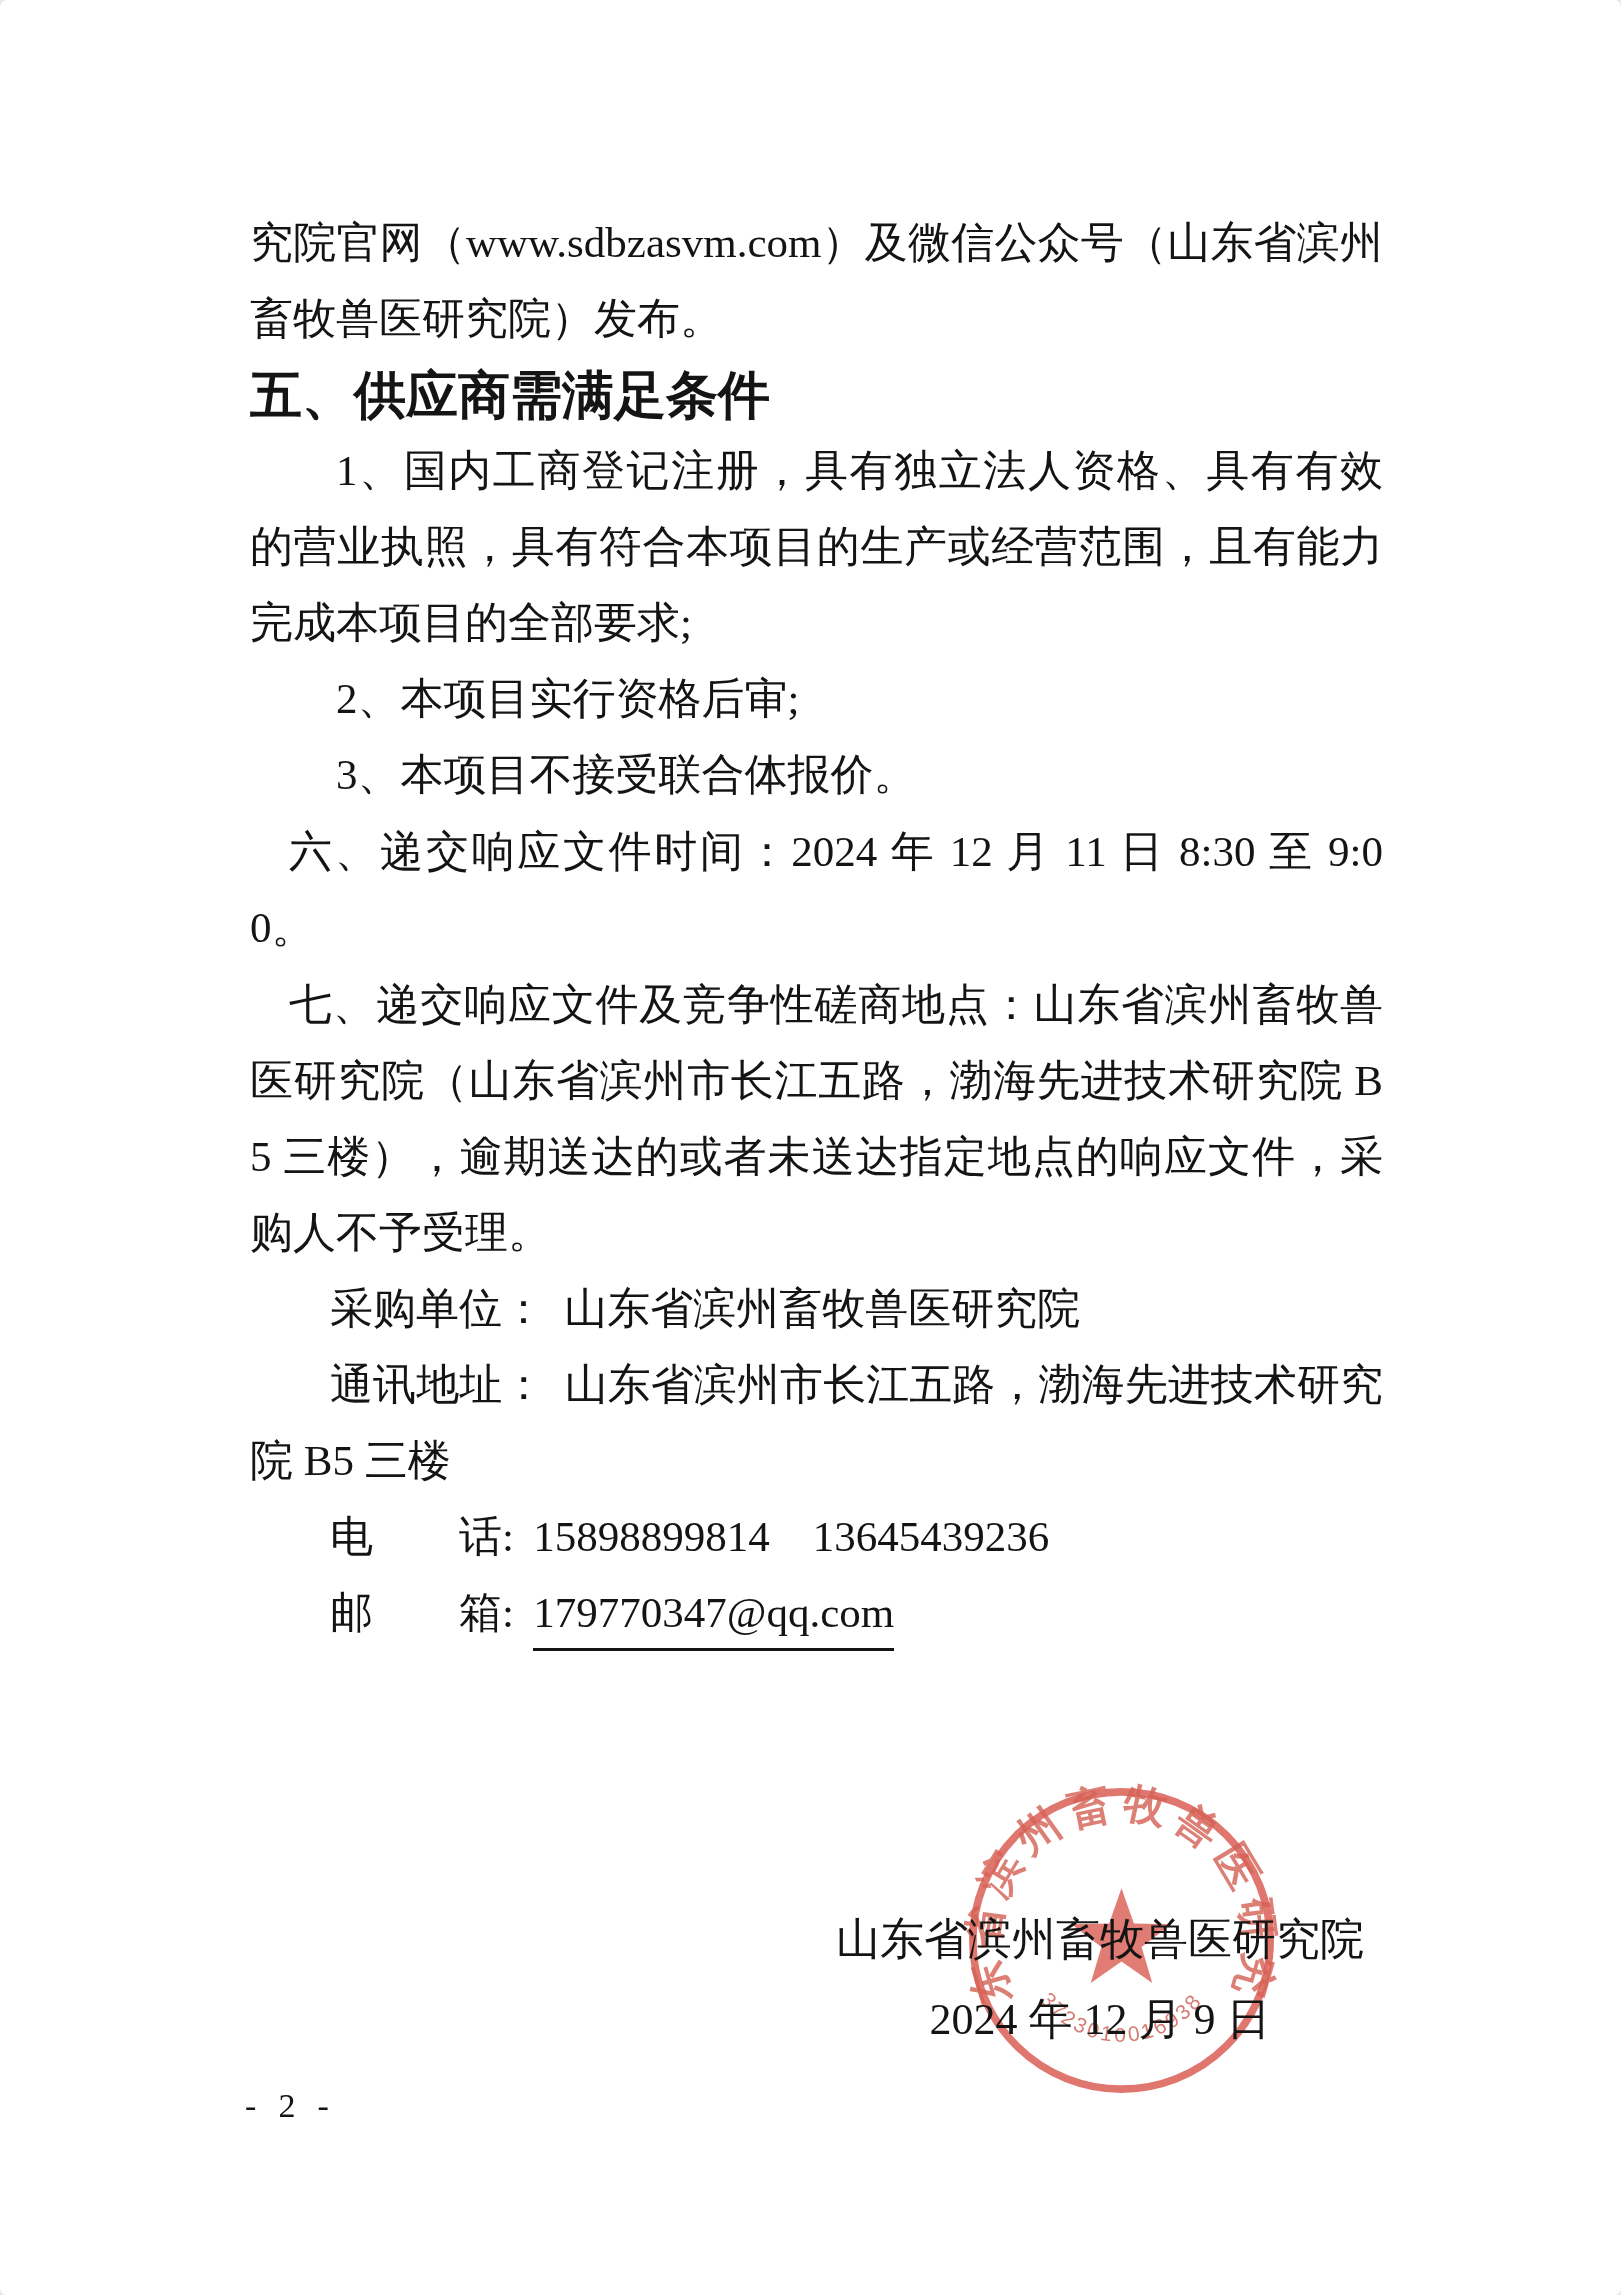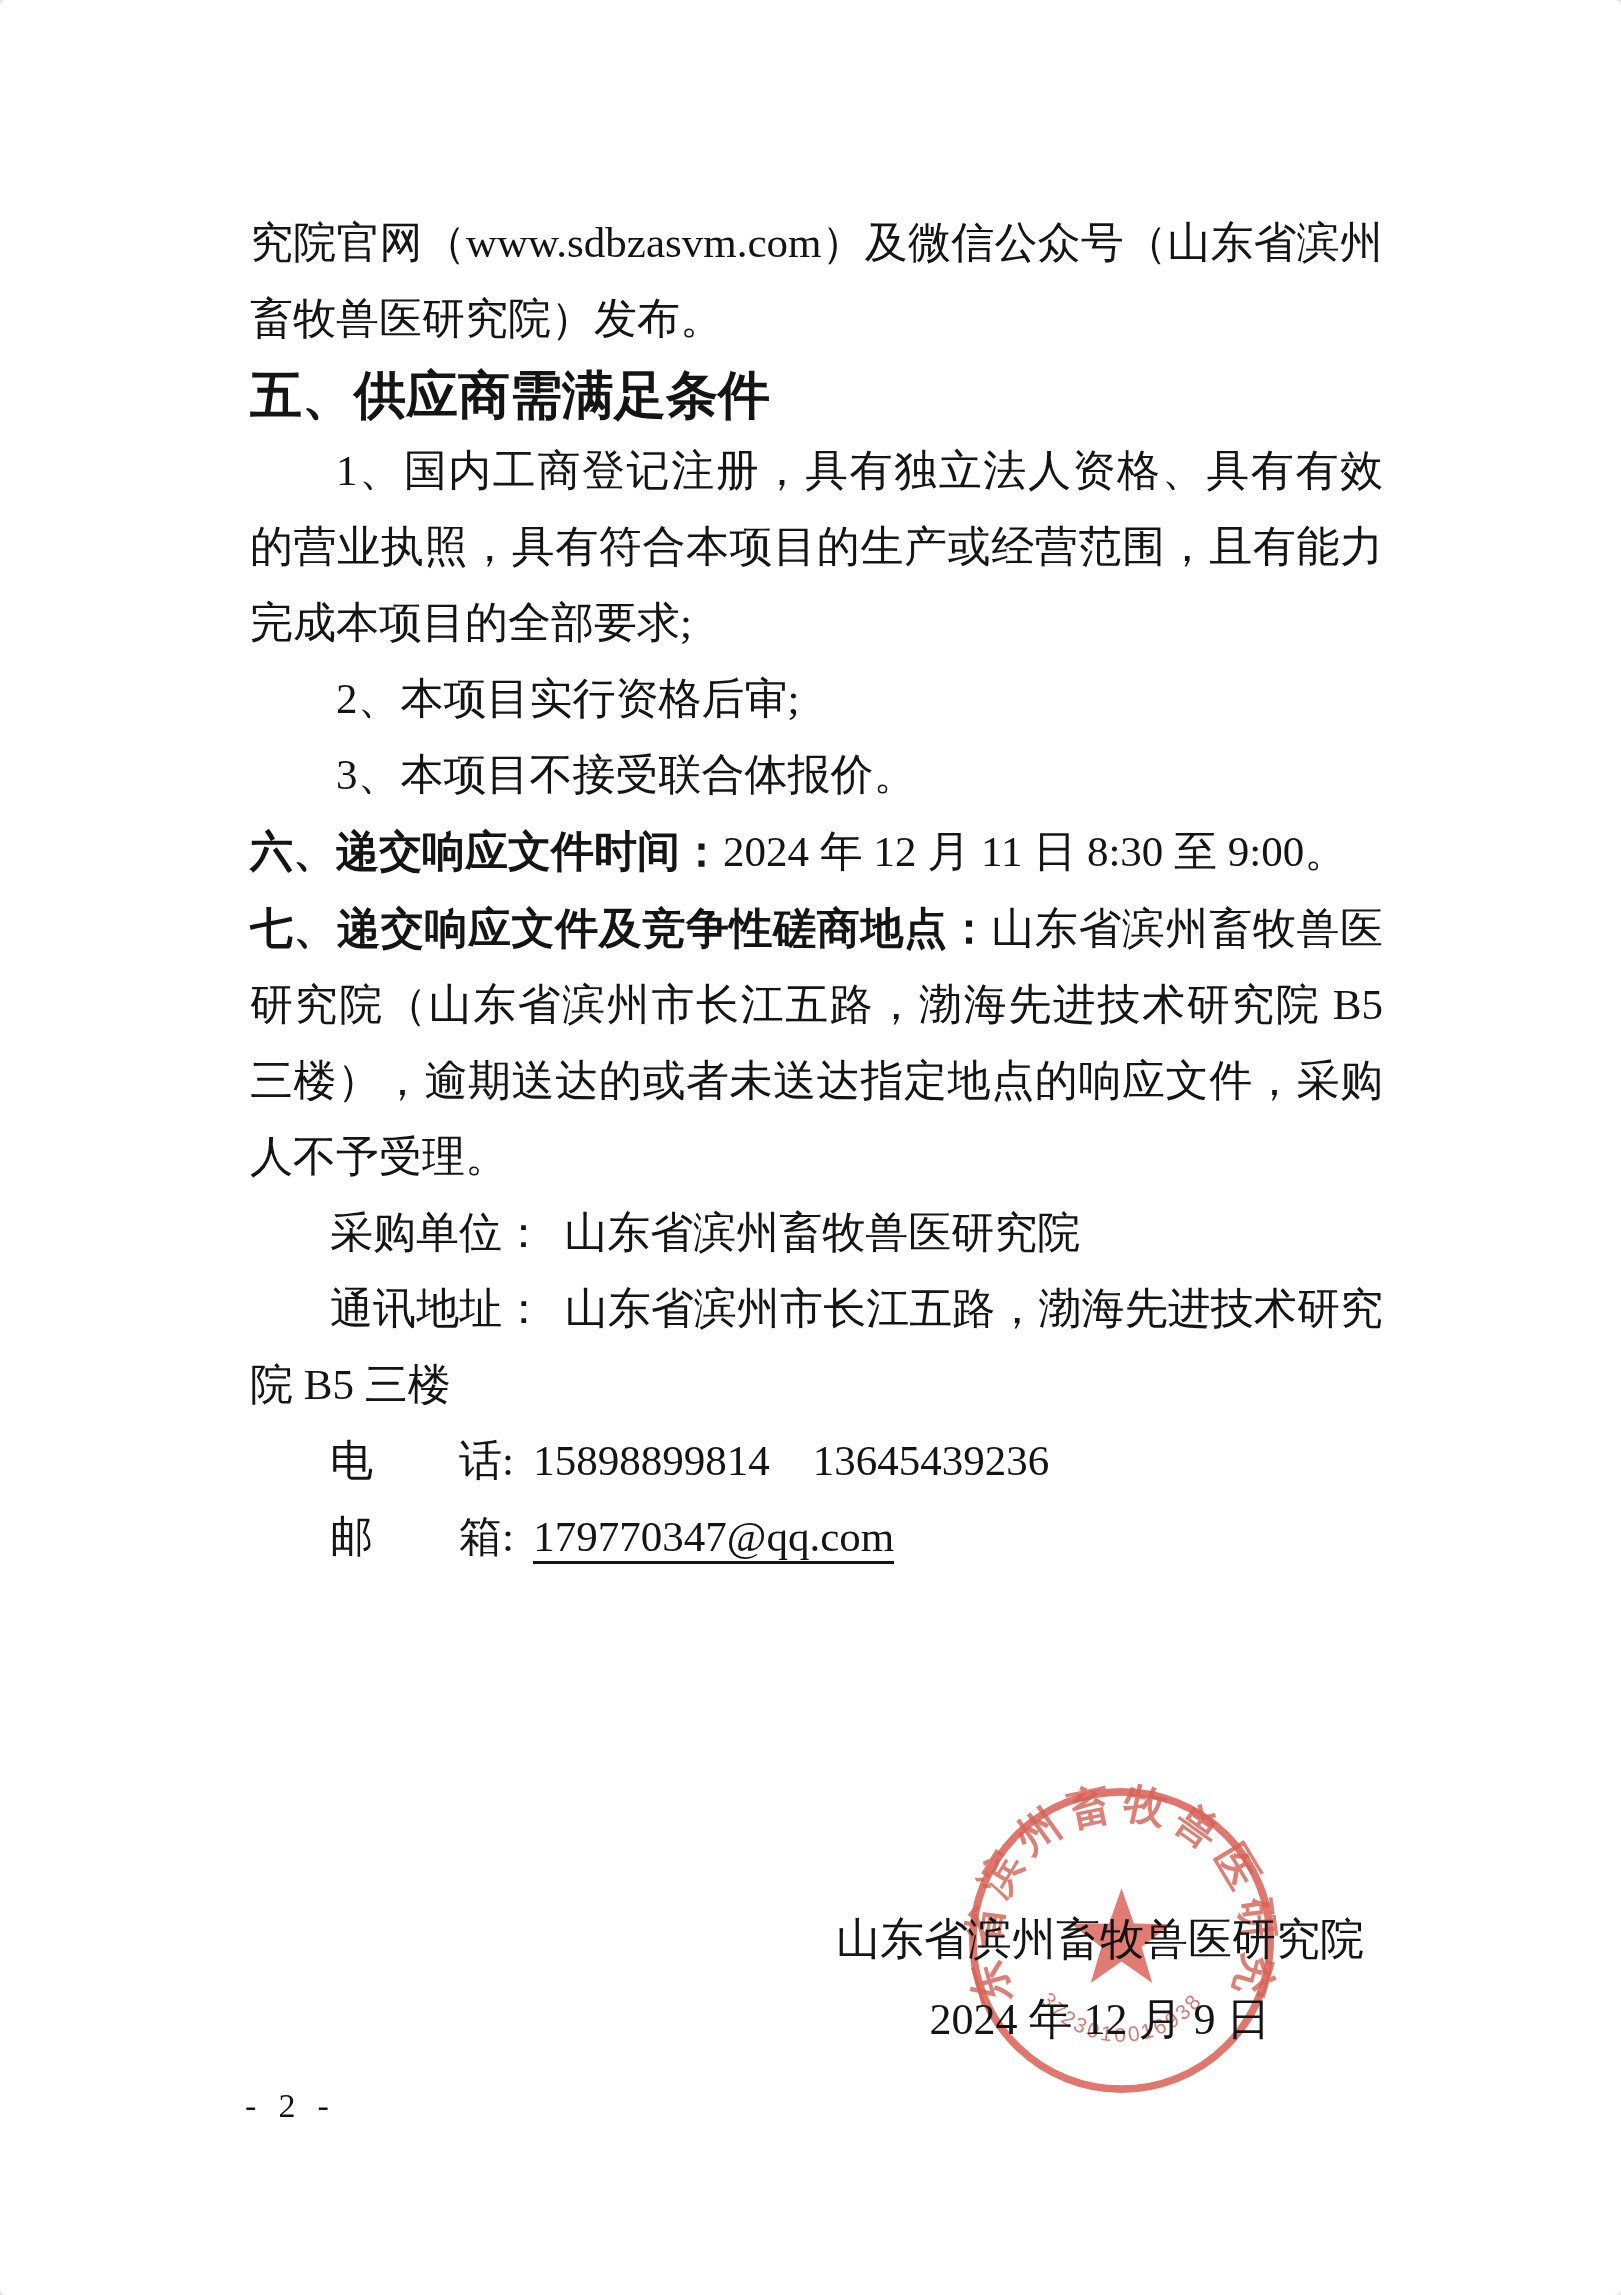--- a/index.html
+++ b/index.html
@@ -19,28 +19,29 @@
     text-align:justify;text-align-last:left;
     word-break:break-all;
   }
   .doc p,.doc h2{margin:0;padding:0;}
   .hd{
     font-family:"Liberation Sans","DejaVu Sans",sans-serif;
     font-weight:700;font-size:52px;line-height:76px;
   }
   .hd-inline{
     font-family:"Liberation Sans","DejaVu Sans",sans-serif;
-    font-weight:700;
+    font-weight:400;
+    margin-left:39px;
   }
   .indent2{text-indent:86px;}
   .contact{text-indent:80px;}
   .c-val{margin-left:.45em;}
   .email-underline{
     border-bottom:3.4px solid #141414;
-    padding-bottom:1px;
+    padding-bottom:12px;
   }
   
   .signature{
     position:absolute;left:804px;top:1900px;width:592px;
     text-align:center;font-size:44px;line-height:80px;
     color:#141414;
   }
   .signature div{white-space:nowrap;}
   
   .stamp{position:absolute;left:961px;top:1780px;width:321px;height:321px;opacity:.88;}

